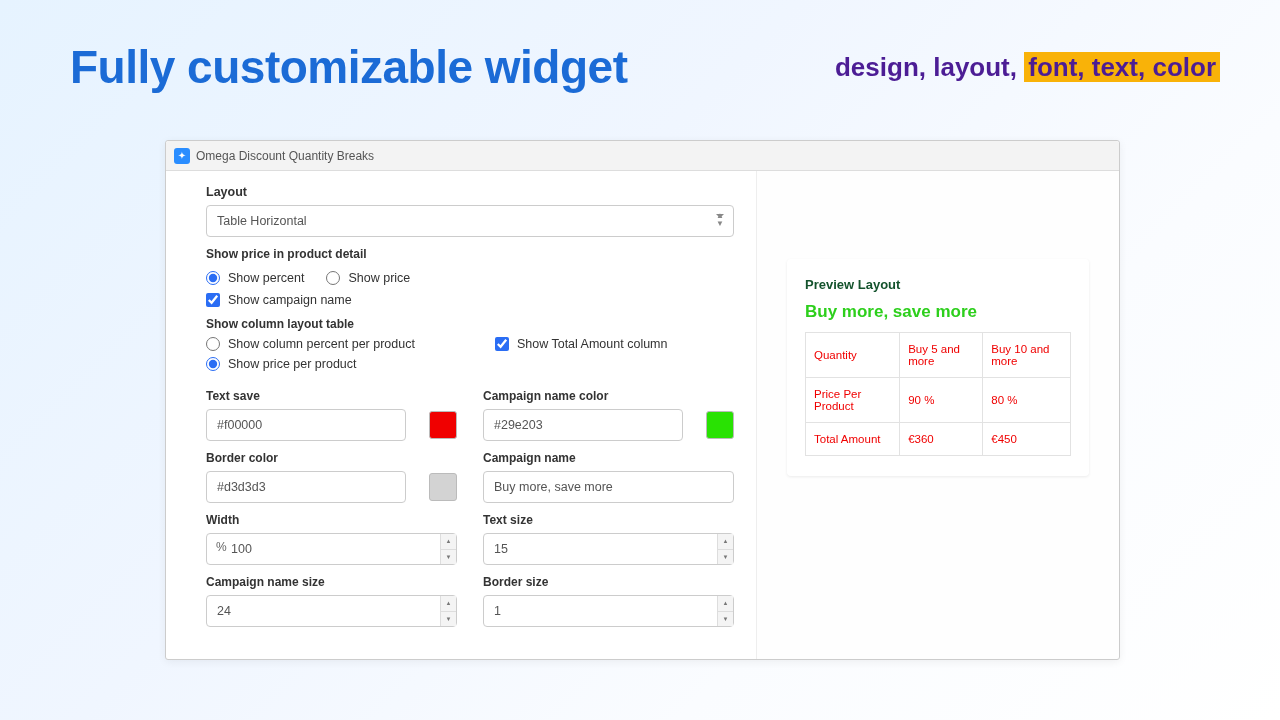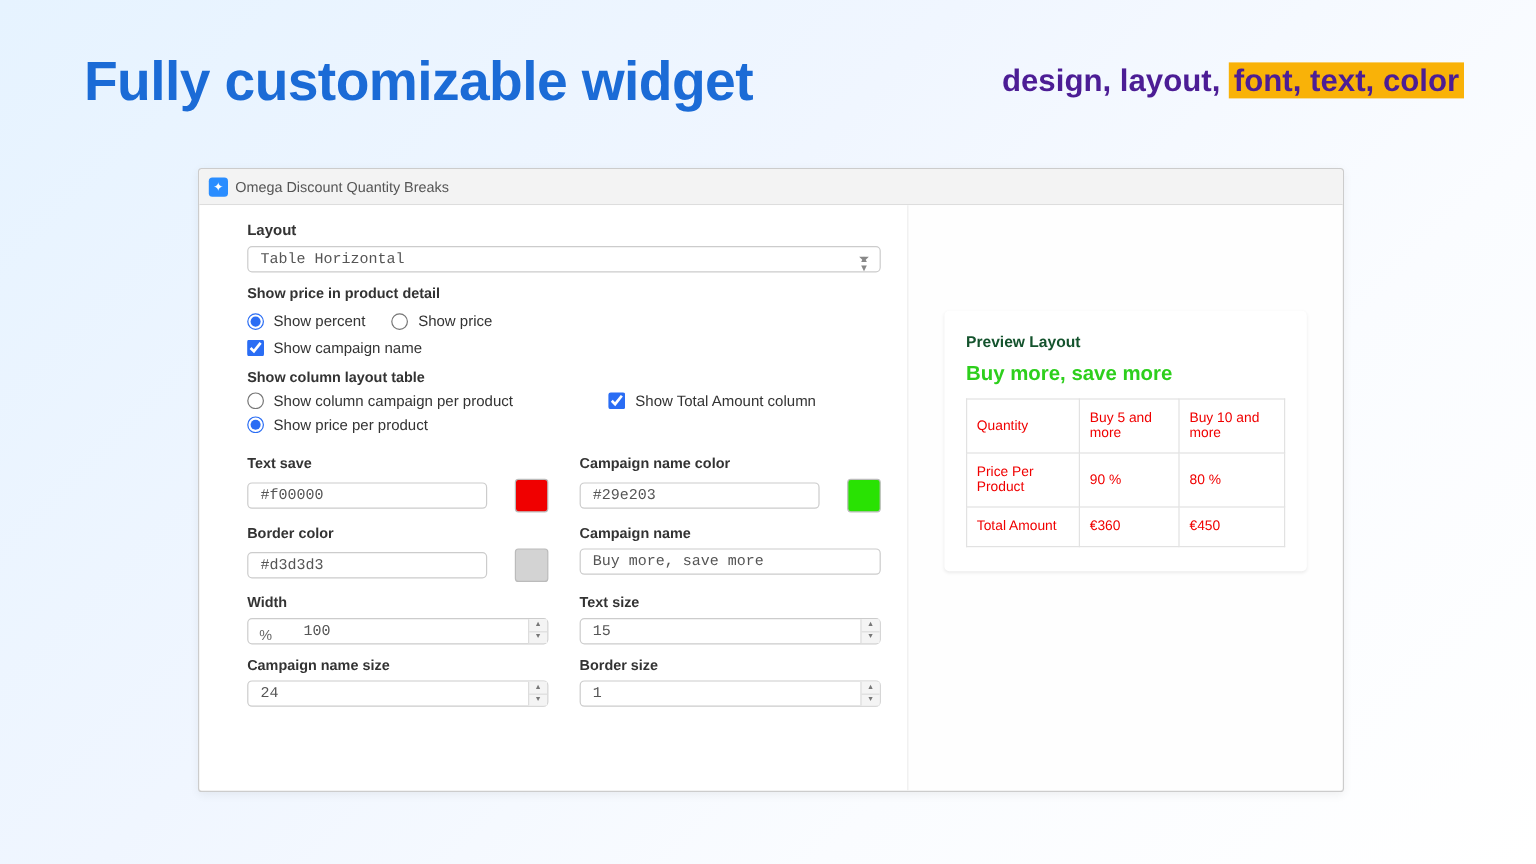--- a/index.html
+++ b/index.html
@@ -24,22 +24,22 @@
     display: flex; align-items: center; padding: 0 8px; font-size: 12px; color: #555;
     border-radius: 3px 3px 0 0;
   }
   .titlebar .app-icon { width: 16px; height: 16px; background: #2a8dff; border-radius: 3px; margin-right: 6px; display:flex; align-items:center; justify-content:center; color:#fff; font-size:10px; }
   .body { flex: 1; display: flex; }
   .left-pane { width: 590px; padding: 14px 22px 14px 40px; font-size: 12.5px; color: #333; }
   .right-pane { flex: 1; border-left: 1px solid #eee; padding: 88px 30px 0 30px; background:#fafafa22; }
   .form-label { font-weight: 600; font-size: 12.5px; margin-bottom: 6px; display:block; color:#333; }
   .sub-label { font-weight: 600; font-size: 12px; margin: 10px 0 6px; color:#333; }
   .select, .text-input, .num-input {
-    width: 100%; height: 22px; border: 1px solid #ccc; border-radius: 4px;
-    padding: 0 10px; font-size: 12.5px; color: #555; background:#fff;font-family:Liberation Mono, monospace;
+    width: 100%; height: 32px; border: 1px solid #ccc; border-radius: 4px;
+    padding: 0 10px; font-size: 12.5px; color: #555; background:#fff;
   }
   .select-wrap { position: relative; }
   .select-wrap::after {
     content: ""; position: absolute; right: 10px; top: 9px; width: 0; height: 0;
     border-left: 4px solid transparent; border-right: 4px solid transparent; border-top: 4px solid #888;
   }
   .select-wrap::before {
     content: ""; position: absolute; right: 10px; top: 17px; width: 0; height: 0;
     border-left: 4px solid transparent; border-right: 4px solid transparent; border-bottom: 4px solid #888; display:none;
   }
@@ -53,21 +53,21 @@
   .two-col { display:flex; gap: 26px; }
   .two-col > div { flex:1; }
   .color-row { display:flex; gap:23px; align-items:center; }
   .color-row .text-input { flex:1; }
   .swatch { width:28px; height:28px; border:1px solid #bbb; border-radius:3px; }
   .num-wrap { position:relative; }
   .num-wrap .spin { position:absolute; right:1px; top:1px; bottom:1px; width:16px; background:#f4f4f4; border-left:1px solid #ddd; display:flex; flex-direction:column; }
   .num-wrap .spin span { flex:1; display:flex; align-items:center; justify-content:center; font-size:6px; color:#777; cursor:pointer; }
   .num-wrap .spin span:first-child { border-bottom:1px solid #ddd; }
   .num-prefix { position:absolute; left:10px; top:7px; font-size:12px; color:#666; }
-  .num-input.pad { padding-left: 46px; }
+  .num-input.pad { padding-left: 24px; }
   .section-gap { height: 8px; }
   .row-opts { display:flex; gap:80px; margin:6px 0; }
   
   .preview-card { background:#fff; border:0; border-radius:4px; box-shadow:0 1px 3px rgba(0,0,0,.08); padding: 18px 18px 20px; }
   .preview-title { font-size:13px; font-weight:600; color:#14532d; margin-bottom:10px; }
   .campaign { color:#2dcf1c; font-size:17px; font-weight:700; margin-bottom:10px; }
   table.prev { width:100%; border-collapse:collapse; font-size:11.5px; }
   table.prev td, table.prev th { border:1px solid #e2e2e2; padding:10px 8px; color:#f00000; font-weight:400; text-align:left; }
 </style>
 </head>
@@ -109,21 +109,21 @@
       <label class="check" style="margin-top:8px">
           <input type="checkbox" checked="" style="">
           <span>Show campaign name</span>
         </label>
 
       <div class="sub-label">Show column layout table</div>
 
       <div class="row-opts">
         <label class="radio">
             <input type="radio" name="col" style="">
-            <span>Show column campaign per product</span>
+            <span>Show column percent per product</span>
           </label>
         <label class="check">
             <input type="checkbox" checked="" style="">
             <span>Show Total Amount column</span>
           </label>
       </div>
       <label class="radio" style="margin-top:6px">
           <input type="radio" name="col" checked="" style="">
           <span>Show price per product</span>
         </label>

